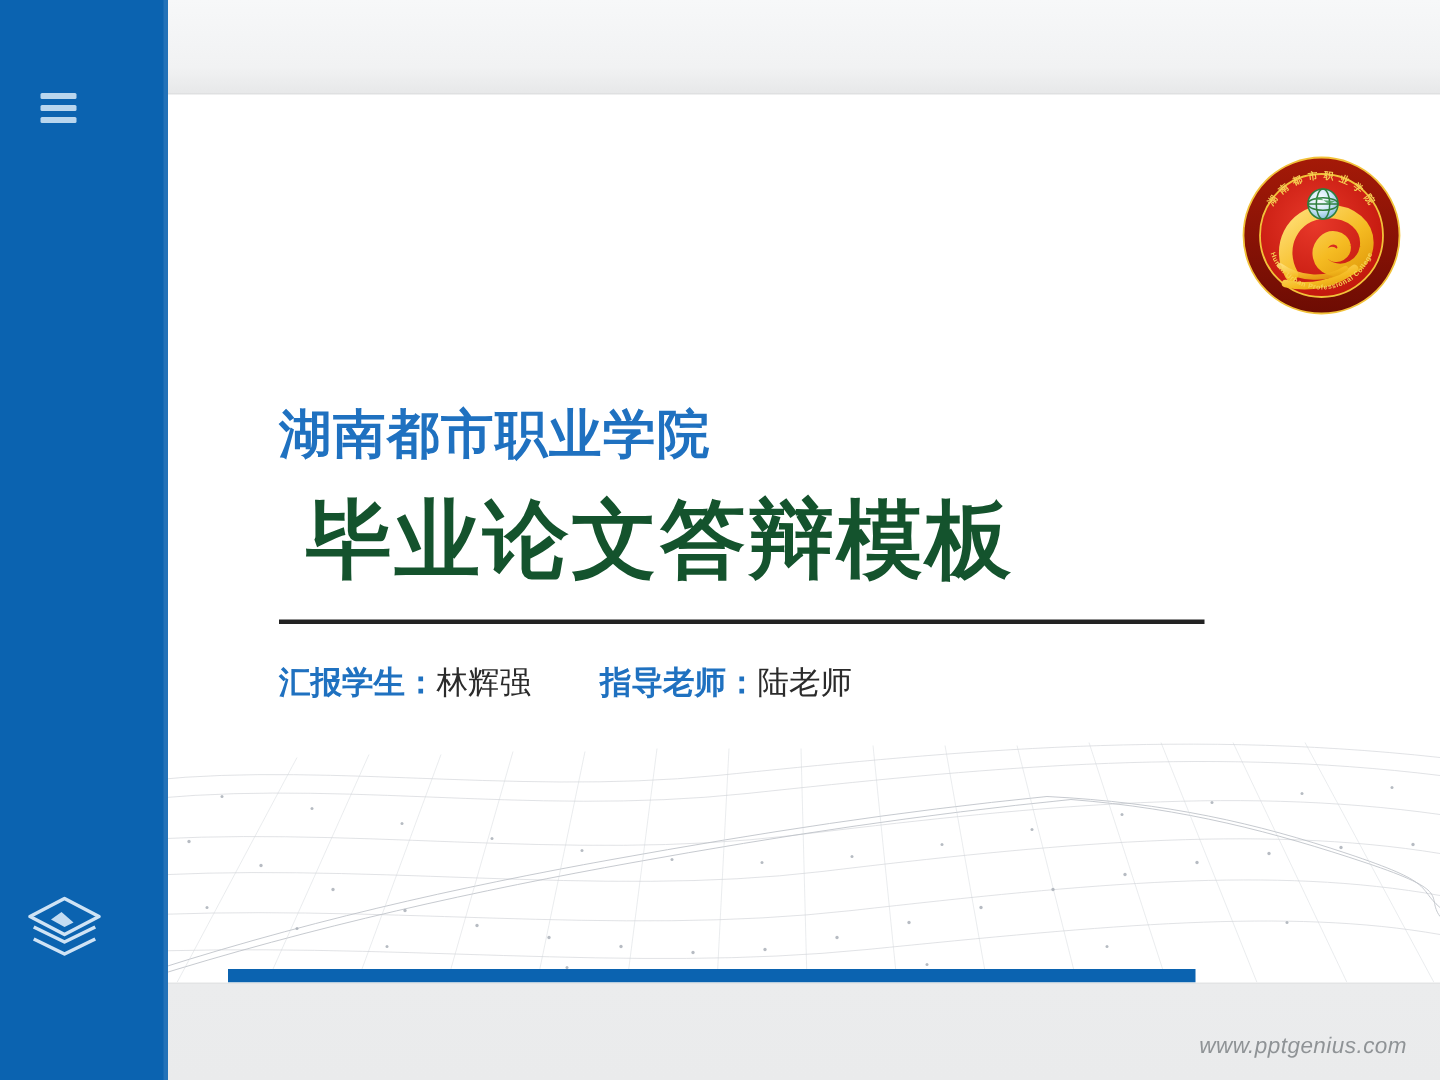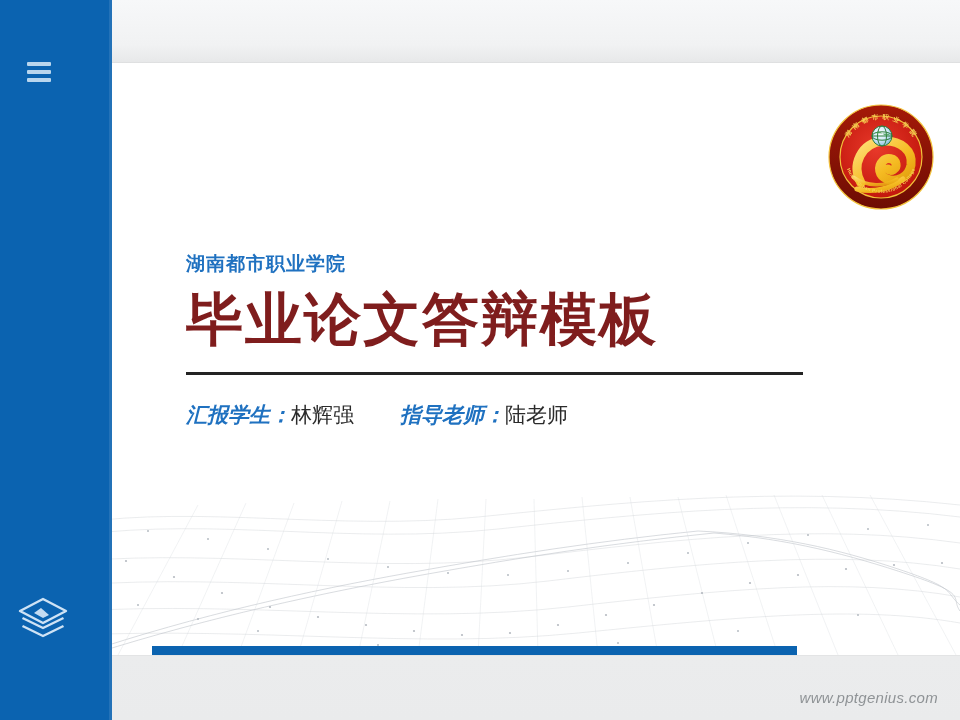--- a/index.html
+++ b/index.html
@@ -141,52 +141,51 @@
 
   
   .titles {
     position: absolute;
     left: 108px;
     top: 190px;
     width: 700px;
     z-index: 6;
   }
   .school {
-    font-size: 19px;
+    font-size: 35px;
     font-weight: bold;
     color: #1f71c0;
     letter-spacing: 1px;
     line-height: 1.2;
-    margin: 0 0 12px 0;
+    margin: 16px 0 12px 0;
   }
   .headline {
     font-size: 57px;
     font-weight: bold;
-    color: #7f1d1d;
+    color: #14532d;
     letter-spacing: 2px;
     line-height: 1.12;
-    margin: 0;
+    margin: 18px;
     white-space: nowrap;
   }
   .rule {
     margin-top: 20px;
     width: 617px;
     height: 3px;
     background: #232323;
   }
   .meta {
     margin-top: 26px;
     font-size: 21px;
     line-height: 1.3;
     white-space: nowrap;
   }
   .meta .lbl {
     color: #1f71c0;
     font-weight: bold;
-    font-style: italic;
   }
   .meta .val {
     color: #2b2b2b;
     text-align: right;
   }
   .meta .gap { display: inline-block; width: 46px; }
 
   
   .watermark {
     position: absolute;

